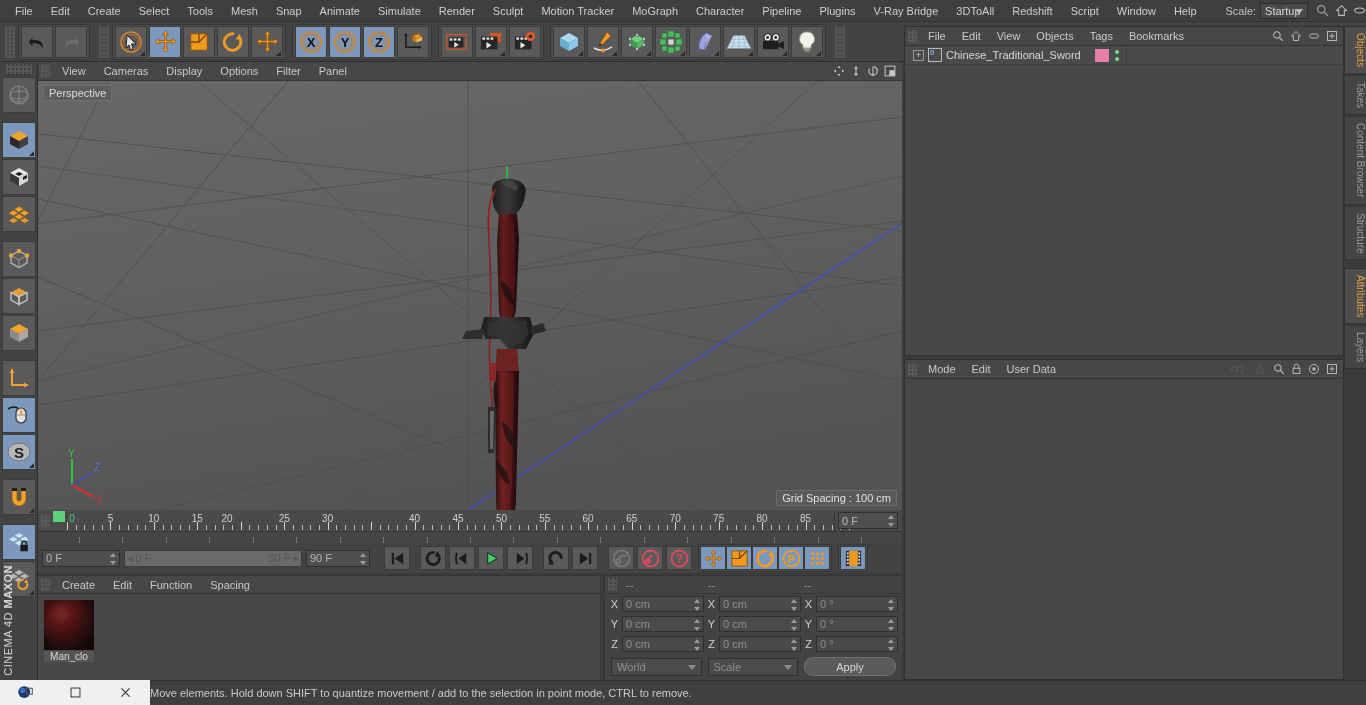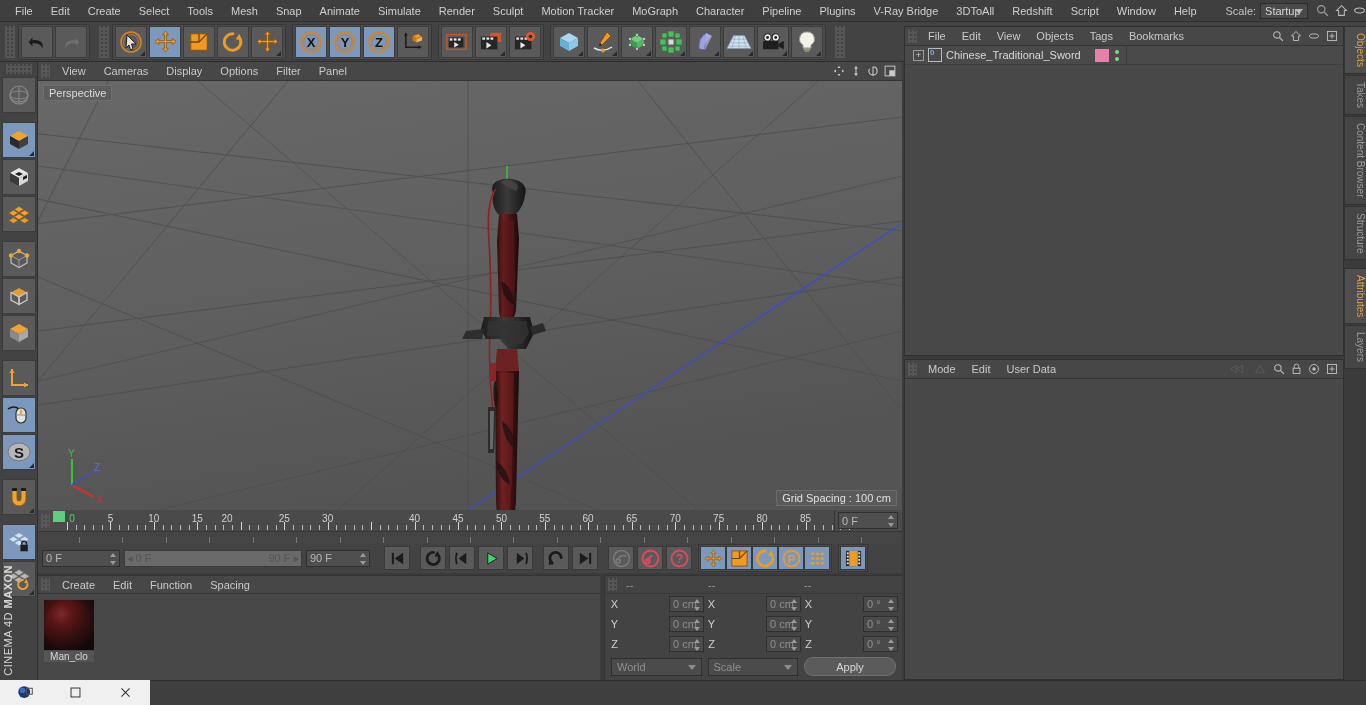--- a/index.html
+++ b/index.html
@@ -109,21 +109,21 @@
              white-space:nowrap; overflow:hidden; }
 
   
   .coords { position:absolute; left:604px; top:575px; width:298px; bottom:25px;
             background:#434343; border-left:1px solid #343434; border-top:1px solid #343434; }
   .co-head { height:18px; display:flex; align-items:center; border-bottom:1px solid #383838; }
   .co-head span { color:#9a9a9a; }
   .co-row { display:flex; align-items:center; height:20px; padding:0 4px; gap:2px; }
   .axlbl { width:11px; color:#d0d0d0; font-size:11px; text-align:center; }
   .co-in { flex:1; height:16px; background:#4a4a4a; border:1px solid #2f2f2f;
-           color:#8e8e8e; font-size:11px; display:flex; align-items:center; padding:0 3px; position:relative;margin-left:47px; }
+           color:#8e8e8e; font-size:11px; display:flex; align-items:center; padding:0 3px; position:relative; }
   .co-bottom { display:flex; align-items:center; gap:6px; padding:3px 6px; }
   .dropdown { flex:1; height:18px; background:#4b4b4b; border:1px solid #2f2f2f; color:#8f8f8f;
               display:flex; align-items:center; padding:0 5px; position:relative; font-size:11px; }
   .dropdown .arrow { position:absolute; right:5px; top:6px; border-left:4px solid transparent;
               border-right:4px solid transparent; border-top:5px solid #8a8a8a; }
   .applybtn { width:92px; height:19px; border-radius:9px; background:#5b5b5b; border:1px solid #6f6f6f;
               color:#d8d8d8; display:flex; align-items:center; justify-content:center; font-size:11px; }
 
   
   .objmgr { position:absolute; left:904px; top:26px; width:440px; height:330px;
@@ -1334,20 +1334,21 @@
       <div class="vtab">Content Browser</div>
       <div class="vtab">Structure</div>
     </div>
   <div id="rtabs-lower" style="margin-top:8px">
       <div class="vtab active">Attributes</div>
       <div class="vtab">Layers</div>
     </div>
 </div>
 
 <div class="statusbar">
+  <div class="statustext">Move elements. Hold down SHIFT to quantize movement / add to the selection in point mode, CTRL to remove.</div>
   <div class="wintray">
     <div class="ic">
       <svg width="17" height="17" viewBox="0 0 20 20">
           <circle cx="8.5" cy="9.5" r="7" fill="#1b3a6b"></circle>
           <circle cx="6.5" cy="7.5" r="3.2" fill="#3d6fc4"></circle>
           <rect x="11" y="5" width="7" height="7" fill="none" stroke="#555" stroke-width="1.2"></rect>
         </svg>
     </div>
     <div class="ic">
       <svg width="13" height="13" viewBox="0 0 16 16">

